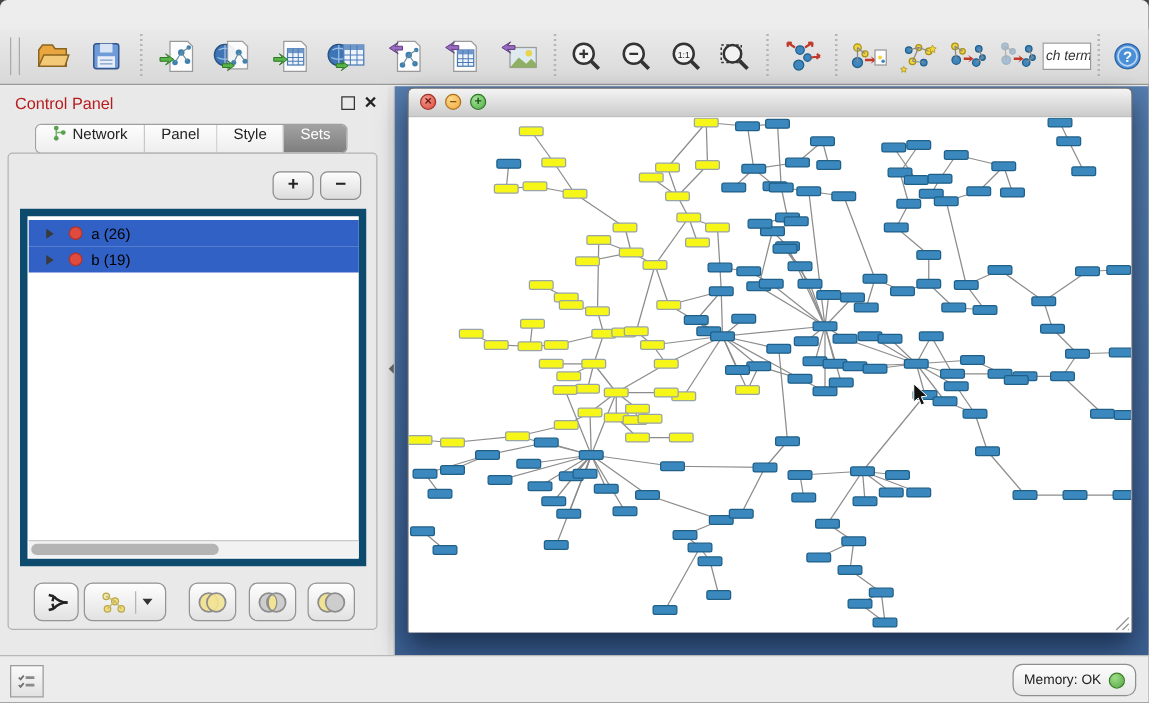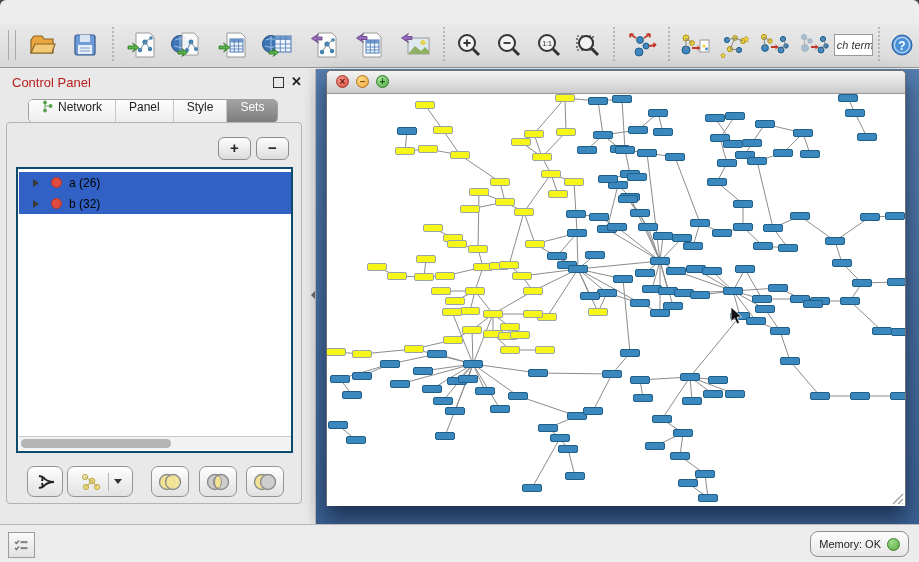--- a/index.html
+++ b/index.html
@@ -36,21 +36,21 @@
   .tab{padding:0 13px;font-size:12px;color:#222;display:flex;gap:5px;
     border-right:1px solid #c8c8c8;background:linear-gradient(#fdfdfd,#eee);}
   .tab:last-child{border-right:none;}
   .tab.active{background:linear-gradient(#a2a2a2,#7e7e7e);color:#fff;}
   .groupbox{position:absolute;left:6px;top:53px;width:296px;height:382px;
     border:1px solid #b3b3b3;border-radius:4px;background:#e9e9e9;box-sizing:border-box;}
   .pmbtn{position:absolute;top:14px;width:31px;height:21px;border:1px solid #8d8d8d;border-radius:6px;
     background:linear-gradient(#fdfdfd,#dcdcdc);font-size:15px;font-weight:bold;color:#222;
     text-align:center;line-height:19px;}
   .setlist{position:absolute;left:9px;top:44px;width:277px;height:286px;background:#fff;
-    border:2px solid #0c4a6e;box-sizing:border-box;overflow:hidden;}
+    border:6px solid #0c4a6e;box-sizing:border-box;overflow:hidden;}
   .set-row{position:absolute;left:1px;width:273px;height:21px;background:#3161c4;
     display:flex;align-items:center;color:#000;font-size:12px;}
   .tri{width:0;height:0;border-left:6px solid #3a3a3a;border-top:4px solid transparent;
     border-bottom:4px solid transparent;margin-left:14px;}
   .reddot{width:11px;height:11px;border-radius:50%;background:#e04b3f;border:1px solid #b23328;
     margin-left:12px;margin-right:7px;box-sizing:border-box;}
   .hscroll{position:absolute;left:1px;bottom:1px;width:273px;height:13px;background:#f2f2f2;
     border-top:1px solid #c9c9c9;}
   .hthumb{position:absolute;left:2px;top:2px;width:150px;height:9px;border-radius:5px;background:#b4b4b4;}
   .setbtn{position:absolute;top:343px;height:29px;border:1px solid #949494;border-radius:7px;
@@ -328,21 +328,21 @@
 
       <div class="setlist">
         <div class="set-row" style="top:3px">
           <div class="tri"></div>
           <div class="reddot"></div>
           <span>a (26)</span>
         </div>
         <div class="set-row" style="top:24px">
           <div class="tri"></div>
           <div class="reddot"></div>
-          <span>b (32)</span>
+          <span>b (19)</span>
         </div>
         <div class="hscroll">
           <div class="hthumb"></div>
         </div>
       </div>
 
       <div class="setbtn" style="left:20px;width:34px">
         <svg width="22" height="20" viewBox="0 0 22 20">
           <path d="M20 10 q-7 0 -11 -5 M9 5 l-4 -1 M9 5 l-1 4" stroke="#222" stroke-width="2" fill="none"></path>
           <path d="M20 10 q-7 0 -11 5 M9 15 l-4 1 M9 15 l-1 -4" stroke="#222" stroke-width="2" fill="none"></path>

